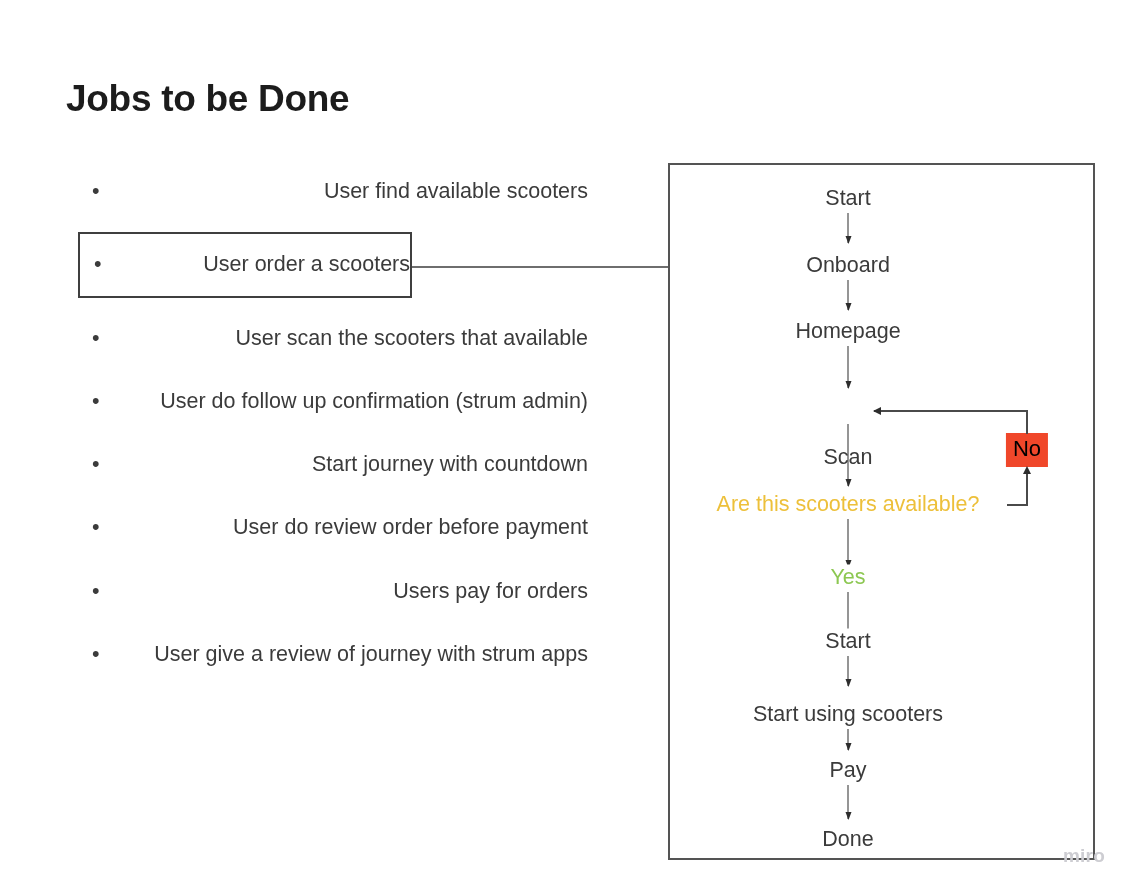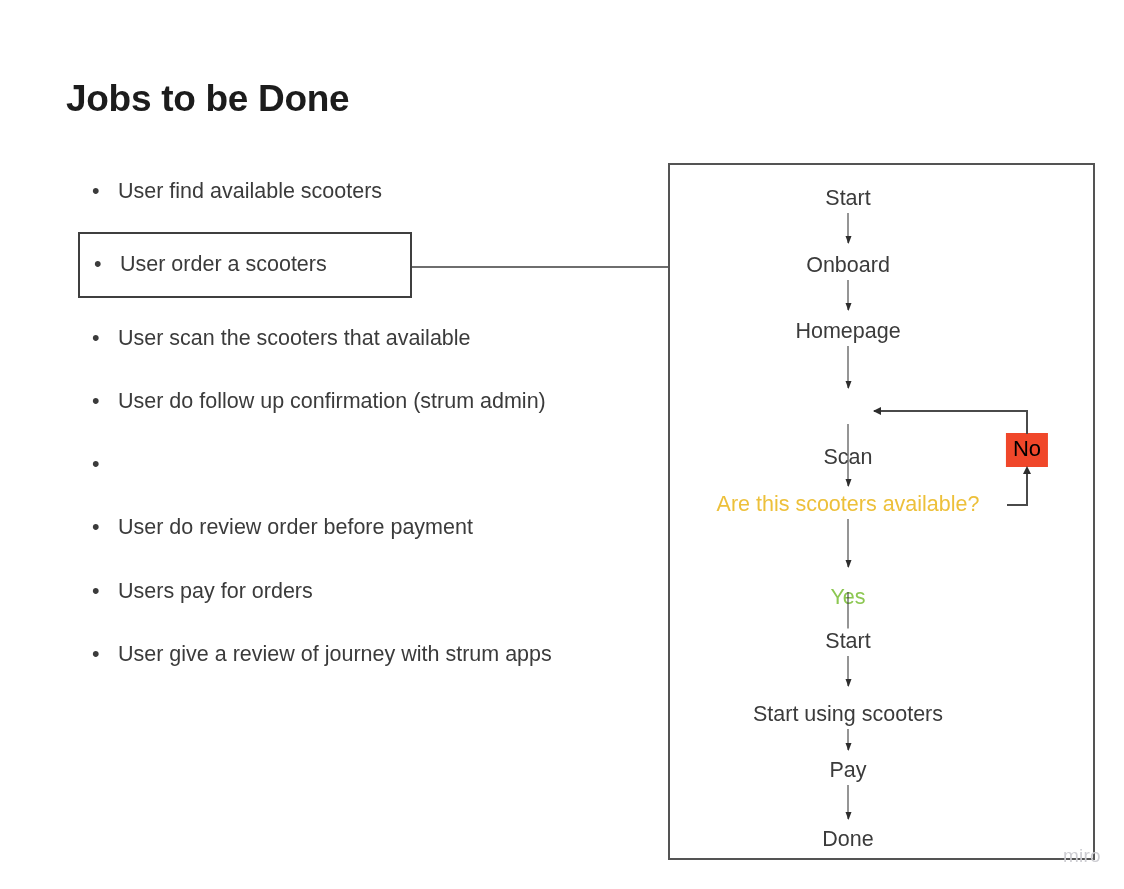--- a/index.html
+++ b/index.html
@@ -52,20 +52,21 @@
     flex: 0 0 auto;
     width: 26px;
     font-size: 21.5px;
     line-height: 1.64;
     color: #3b3b3b;
     text-align: left;
   }
   .job-item .job-text {
     flex: 1 1 auto;
     max-width: 470px;
+    text-align: right;
   }
   
   .gap-sm { height: 21px; }
   .gap-md { height: 24px; }
 
   .job-item.highlighted {
     border: 2px solid #3f3f3f;
     background: #ffffff;
     padding: 13px 0 13px 14px;
     margin-left: 0;
@@ -170,20 +171,21 @@
   }
 
   
   #watermark {
     position: absolute;
     left: 1063px;
     top: 845px;
     font-size: 19px;
     color: #cdcdd2;
     letter-spacing: 0.2px;
+    font-weight: bold;
   }
 </style>
 </head>
 <body>
 
 <div id="canvas">
 
   <div class="heading" id="jobs-title">Jobs to be Done</div>
 
 
@@ -212,20 +214,21 @@
 
     <div class="job-item">
       <span class="bullet">•</span>
       <span class="job-text">User do follow up confirmation (strum admin)</span>
     </div>
 
     <div class="gap-md"></div>
 
     <div class="job-item">
       <span class="bullet">•</span>
+      <span class="job-text">Start journey with countdown</span>
     </div>
 
     <div class="gap-md"></div>
 
     <div class="job-item">
       <span class="bullet">•</span>
       <span class="job-text">User do review order before payment</span>
     </div>
 
     <div class="gap-md"></div>
@@ -256,21 +259,21 @@
 
     <div class="flow-node" style="left:178px; top:166px;">Homepage</div>
     <div class="v-arrow" style="left:178px; top:181px; height:42px;"></div>
 
     <div class="flow-node" style="left:178px; top:244px;margin-top:48px;">Scan</div>
     <div class="v-arrow" style="left:178px; top:259px; height:62px;"></div>
 
     <div class="flow-node decision" style="left:178px; top:339px;">Are this scooters available?</div>
     <div class="v-arrow" style="left:178px; top:354px; height:48px;"></div>
 
-    <div class="flow-node yes" style="left:178px; top:412px;margin-top:20px;">Yes</div>
+    <div class="flow-node yes" style="left:178px; top:412px;">Yes</div>
     <div class="v-plain" style="left:178px; top:427px; height:41px;"></div>
 
     <div class="flow-node" style="left:178px; top:476px;">Start</div>
     <div class="v-arrow" style="left:178px; top:491px; height:30px;"></div>
 
     <div class="flow-node" style="left:178px; top:549px;">Start using scooters</div>
     <div class="v-arrow" style="left:178px; top:564px; height:21px;"></div>
 
     <div class="flow-node" style="left:178px; top:605px;">Pay</div>
     <div class="v-arrow" style="left:178px; top:620px; height:34px;"></div>

